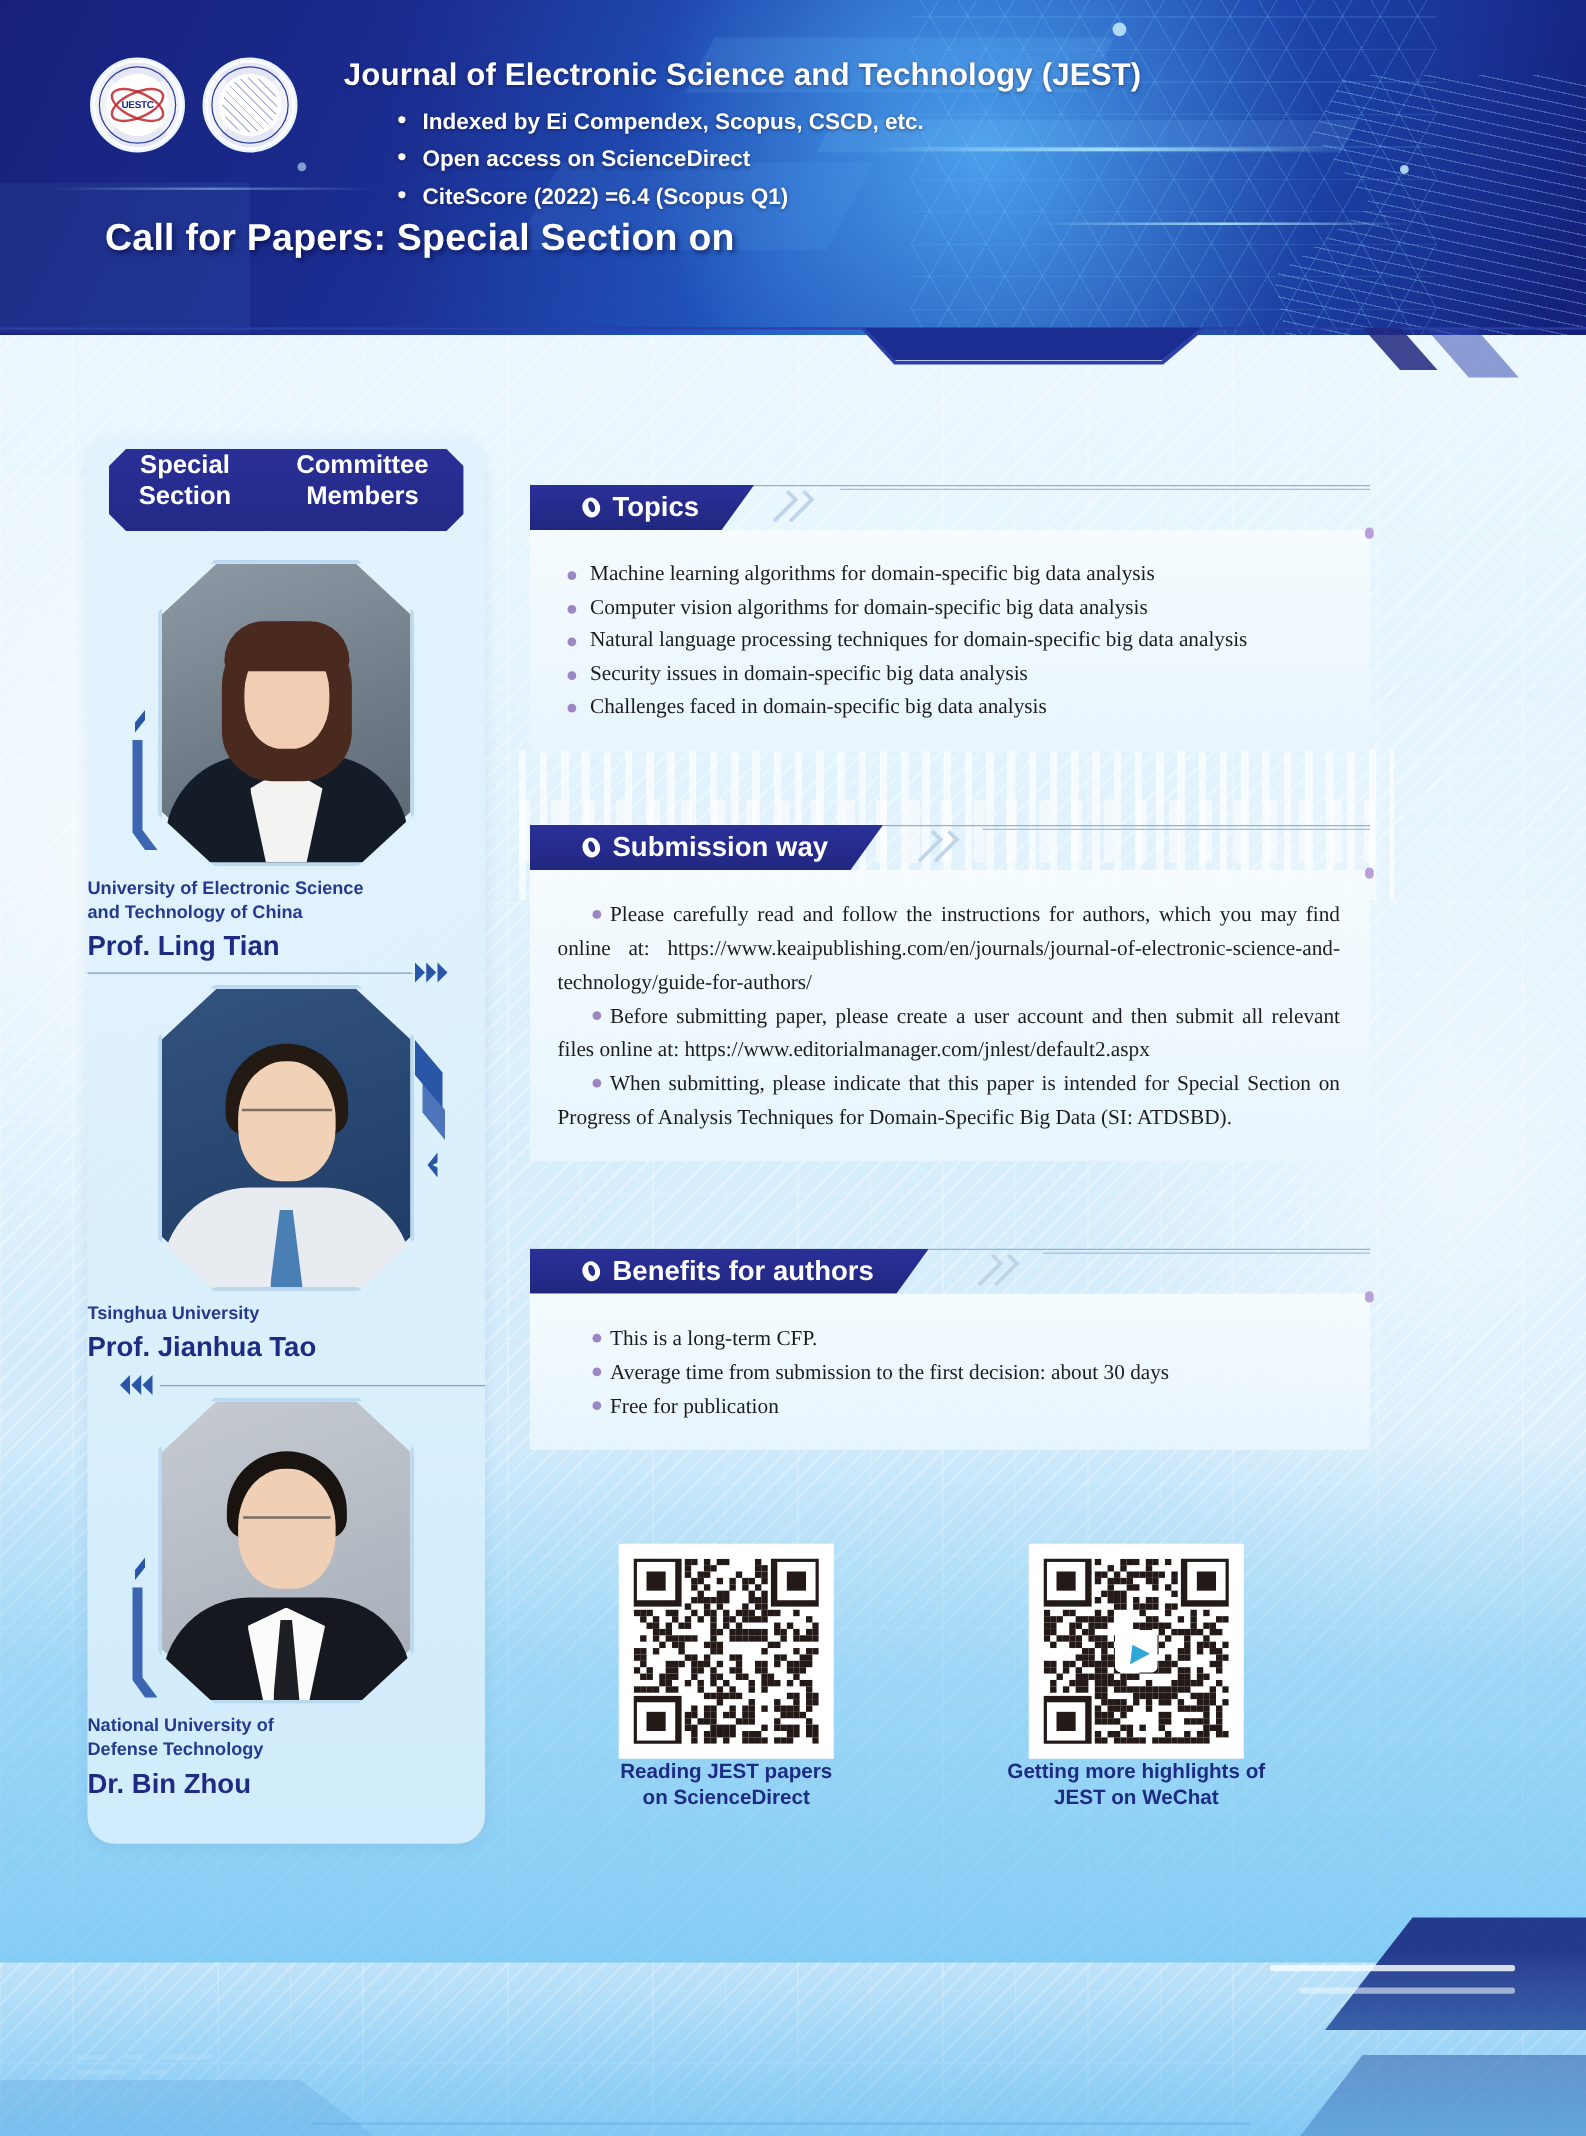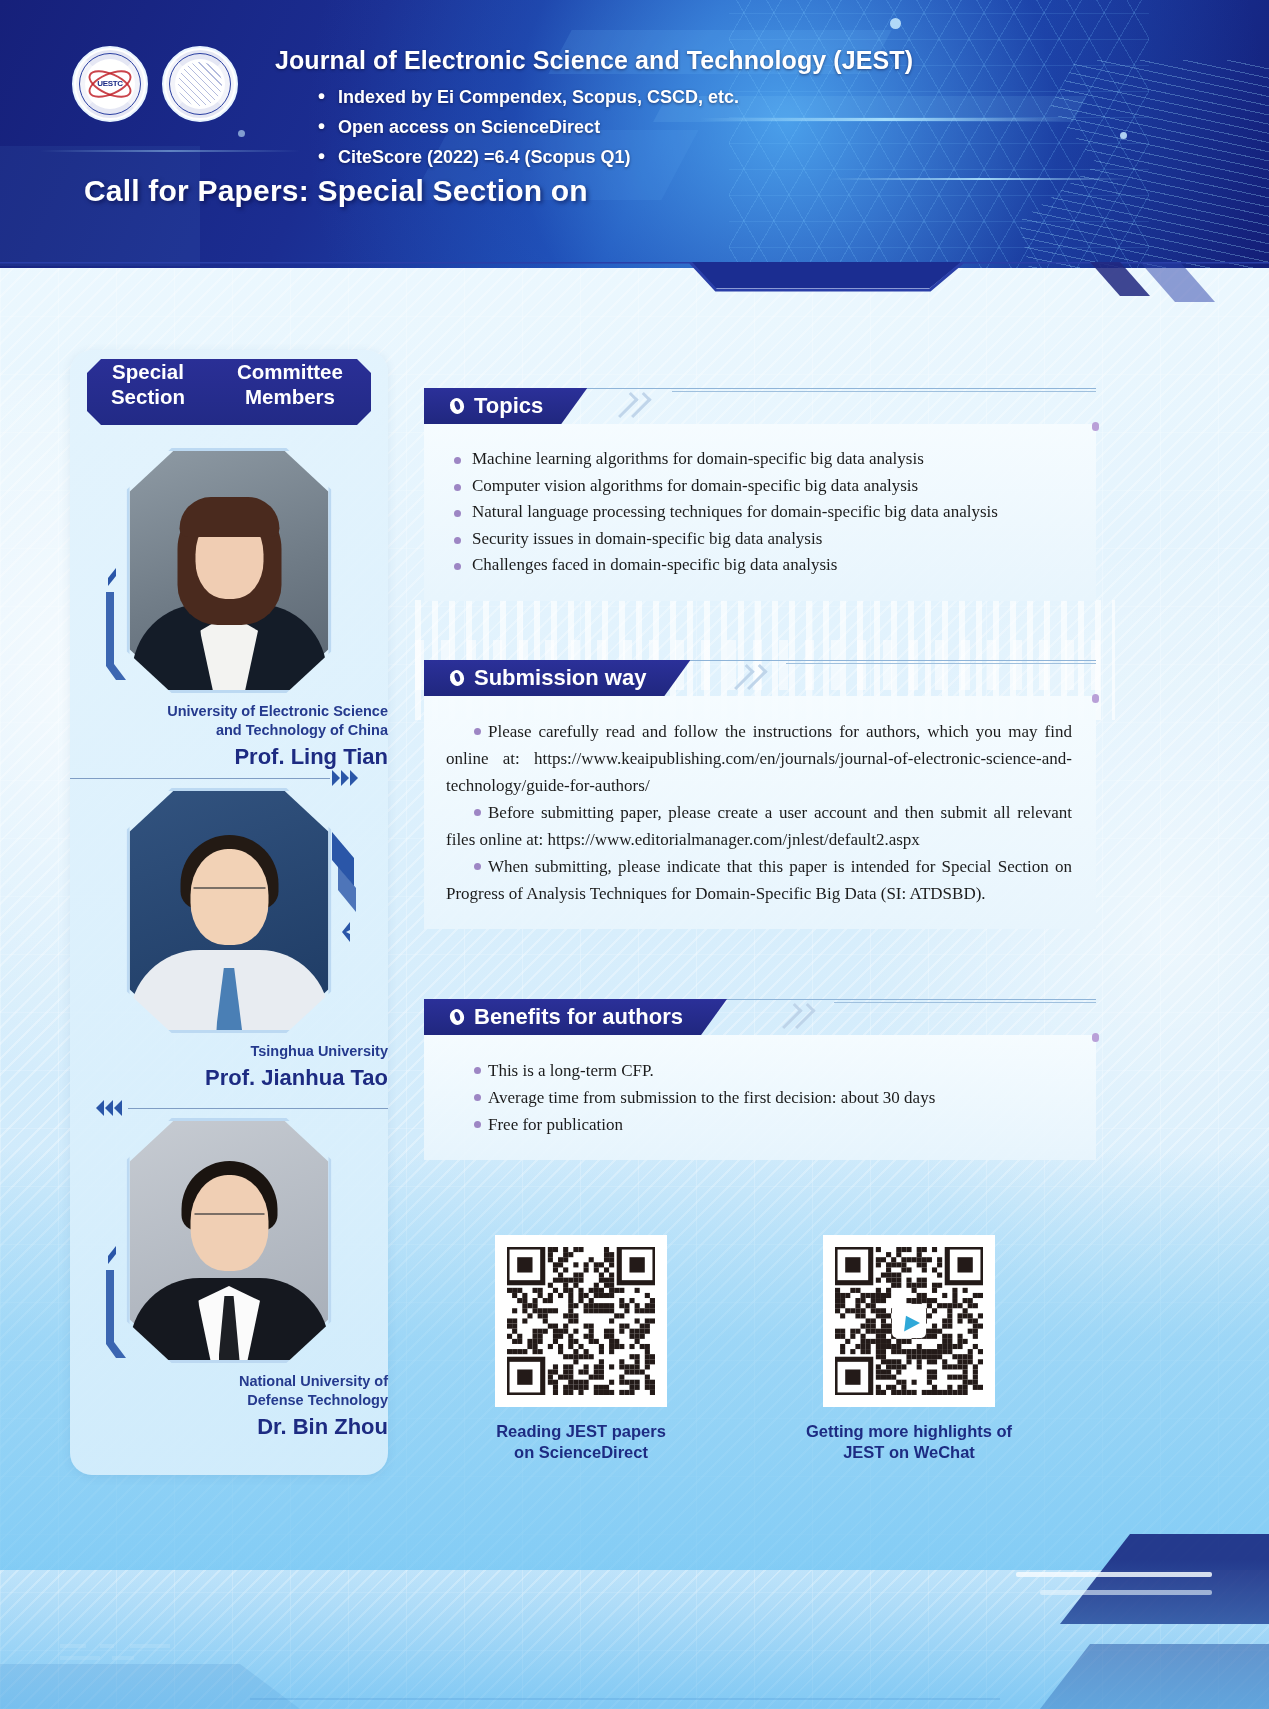--- a/index.html
+++ b/index.html
@@ -174,21 +174,21 @@
   .ss-banner {
     position: absolute; left: 17px; top: 9px; width: 284px; height: 66px;
     background: linear-gradient(180deg, #2a2f96, #222a86);
     clip-path: polygon(14px 0, calc(100% - 14px) 0, 100% 14px, 100% calc(100% - 14px),
                        calc(100% - 14px) 100%, 14px 100%, 0 calc(100% - 14px), 0 14px);
     color: #fff; text-align: center;
     display: flex; flex-direction: row; justify-content: center;
     font-size: 20.5px; font-weight: bold; line-height: 25px;
   }
 
-  .member { position: absolute; left: 0; width: 318px; text-align: right; }
+  .member { position: absolute; left: 0; width: 318px; text-align: left; }
   .m1 { top: 98px; }
   .m2 { top: 438px; }
   .m3 { top: 768px; }
 
   .photo-wrap { position: relative; width: 318px; height: 248px; }
   .photo {
     position: absolute; left: 50%; transform: translateX(-50%); top: 0;
     width: 205px; height: 245px;
     clip-path: polygon(22% 0, 78% 0, 100% 17%, 100% 83%, 78% 100%, 22% 100%, 0 83%, 0 17%);
     border: 3px solid #bcd9f2;
@@ -250,21 +250,21 @@
   .p-submit    { left: 424px; top: 660px;  width: 672px; }
   .p-benefits  { left: 424px; top: 999px;  width: 672px; }
 
   .sec-head {
     position: relative; height: 36px; width: 100%;
   }
   .sec-tab {
     position: absolute; left: 0; top: 0; height: 36px;
     background: linear-gradient(180deg, #2b3099, #20277f);
     clip-path: polygon(0 0, 100% 0, calc(100% - 26px) 100%, 0 100%);
-    display: flex; align-items: center; padding: 0 44px 0 26px;
+    display: flex; align-items: center; padding: 0 44px 0 42px;
     color: #fff; font-size: 22px; font-weight: bold;
   }
   .sec-tab .bullet-icon {
     width: 14px; height: 16px; border-radius: 50%; background: #fff;
     margin-right: 10px; position: relative; flex: none;
     transform: rotate(-18deg);
   }
   .sec-tab .bullet-icon::after {
     content:""; position:absolute; left: 5px; top: 3px;
     width: 5px; height: 9px; background: #242b86; border-radius: 50%;
@@ -319,21 +319,21 @@
   .qr-zone { position: absolute; left: 424px; top: 1235px; width: 672px; height: 240px; }
   .qr-item { position: absolute; text-align: center; width: 250px; }
   .qr-1 { left: 32px; }
   .qr-2 { left: 360px; }
   .qr-box {
     width: 172px; height: 172px; background: #fff; padding: 12px; margin: 0 auto;
     position: relative;
   }
   .qr-canvas { width: 100%; height: 100%; position: relative; }
   .qr-caption {
-    margin-top: 14px; color: #1d2b82; font-size: 16.5px; font-weight: bold; line-height: 21px;
+    color: #1d2b82; font-size: 16.5px; font-weight: bold; line-height: 21px;
   }
   .qr-logo {
     position: absolute; left: 50%; top: 50%; transform: translate(-50%,-50%);
     width: 34px; height: 34px; background: #fff; border-radius: 5px;
     display:flex; align-items:center; justify-content:center;
   }
   .qr-logo .leaf {
     width: 0; height: 0;
     border-left: 9px solid transparent; border-right: 9px solid transparent;
     border-bottom: 13px solid #2fa8d8;

